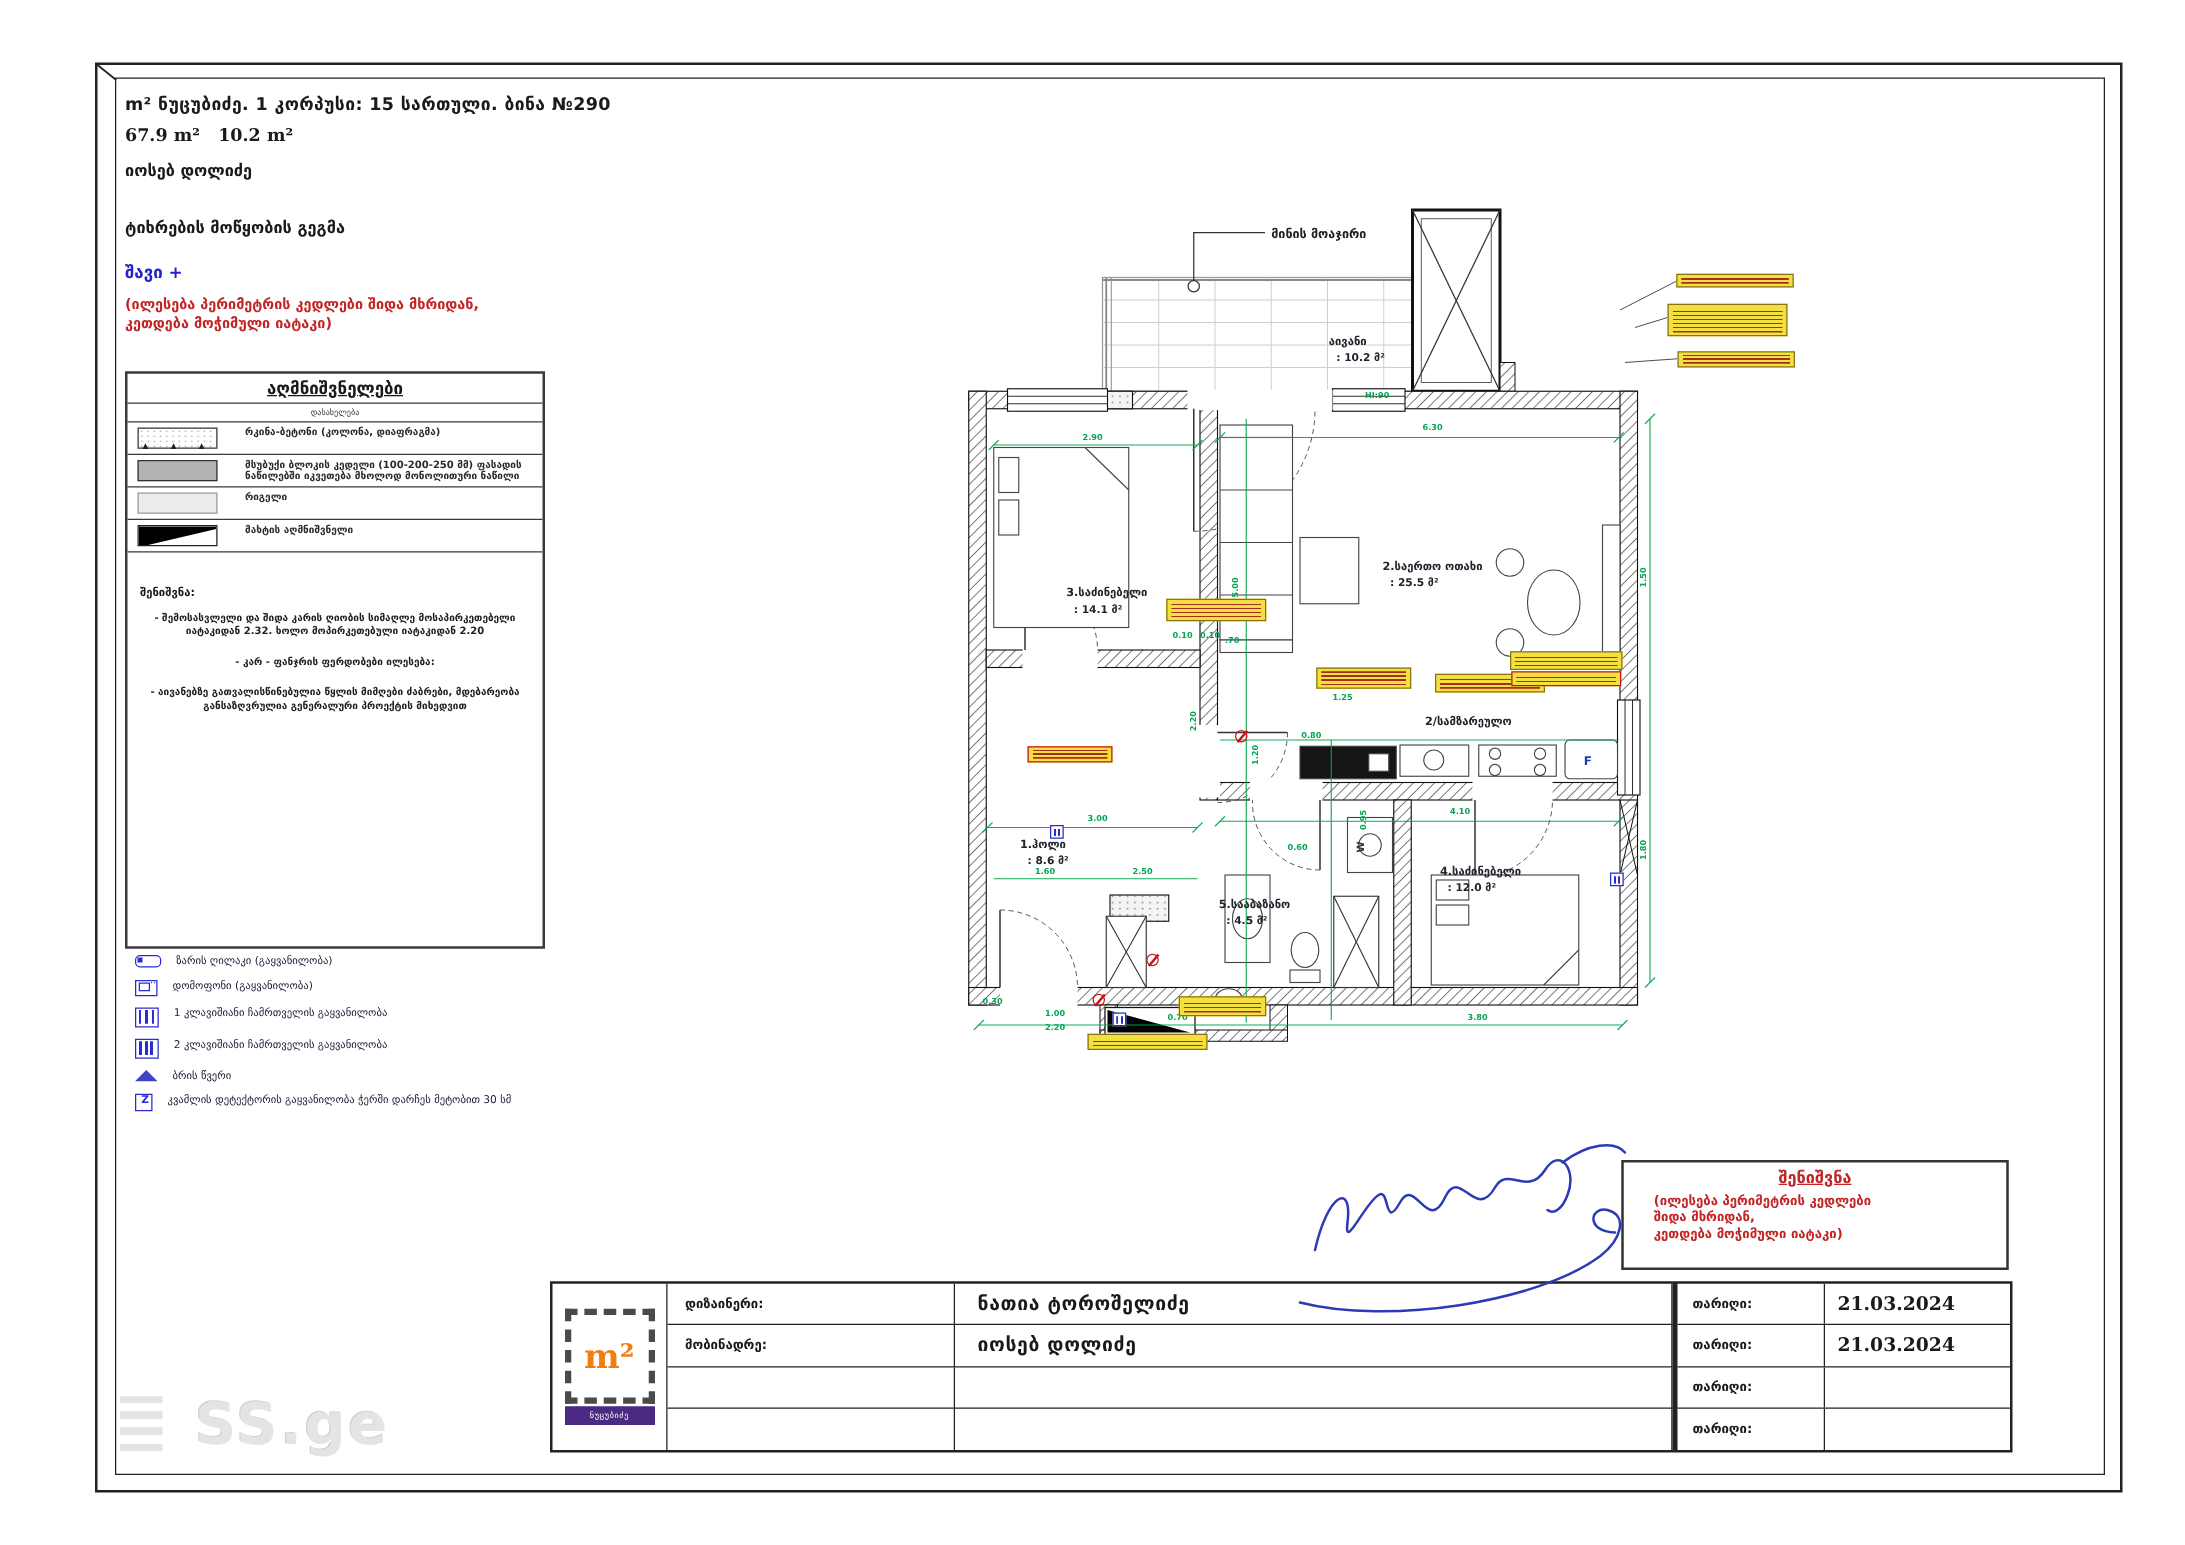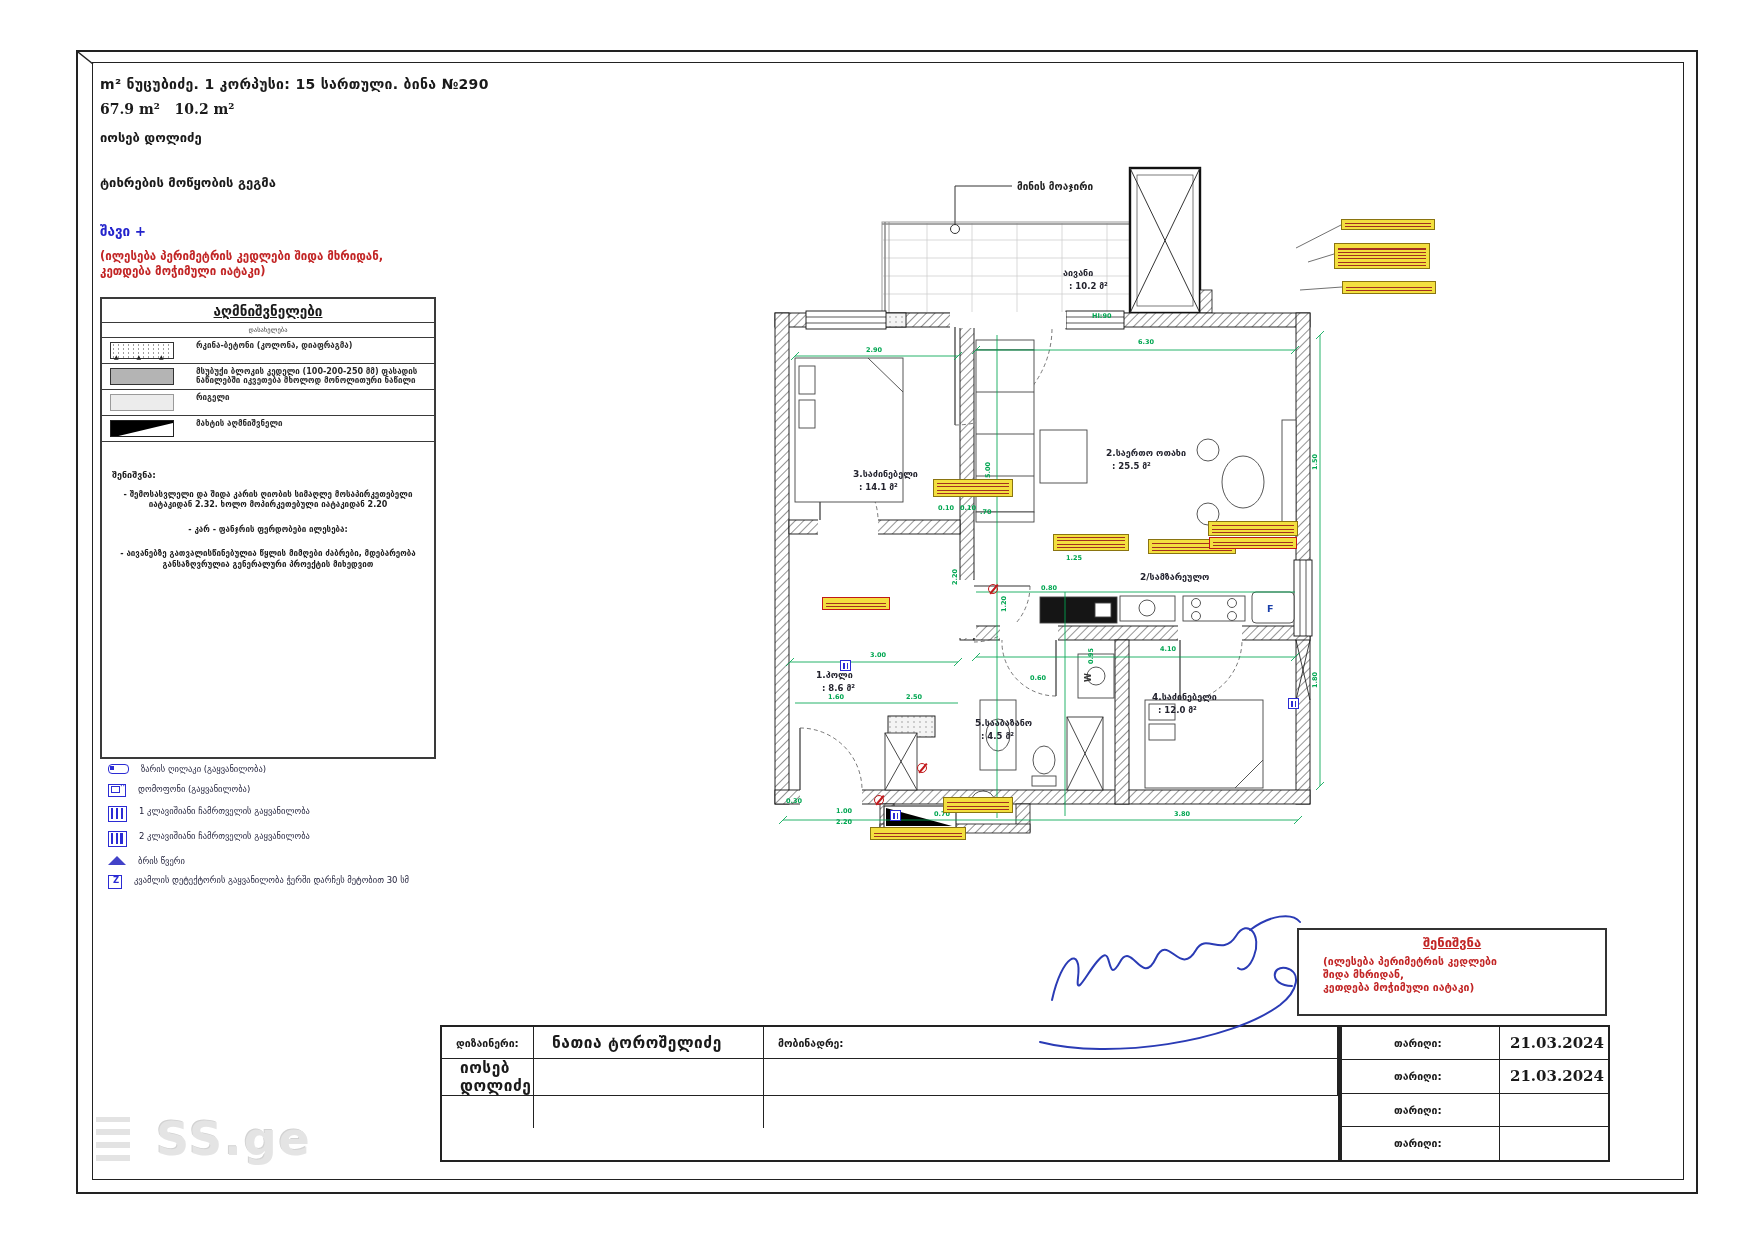--- a/index.html
+++ b/index.html
@@ -7,21 +7,21 @@
        font-family:"DejaVu Sans",sans-serif;color:#1a1a1a;}
   
   .frame-outer{position:absolute;left:76px;top:50px;width:1618px;height:1140px;border:2px solid #222;z-index:1;}
   .frame-inner{position:absolute;left:92px;top:62px;width:1590px;height:1116px;border:1px solid #222;z-index:1;}
   
   .hdr{position:absolute;left:100px;top:76px;z-index:4;}
   .hdr .l1{font-size:14px;font-weight:700;letter-spacing:.3px;}
   .hdr .l2{font-size:14px;font-weight:700;margin-top:9px;white-space:pre;font-family:"DejaVu Serif",serif;}
   .hdr .l3{font-size:13px;font-weight:700;margin-top:13px;}
   .hdr .l4{font-size:13px;font-weight:700;margin-top:30px;}
-  .hdr .l5{font-size:13.5px;font-weight:700;margin-top:33px;color:#2323cc;}
+  .hdr .l5{font-size:13.5px;font-weight:700;margin-top:20px;color:#2323cc;}
   .hdr .lred{font-size:11.5px;font-weight:700;margin-top:10px;color:#c22525;line-height:1.3;}
   
   .left-panel{position:absolute;left:100px;top:297px;width:332px;height:458px;border:2px solid #3a3a3a;background:#fff;z-index:4;}
   .lg-title{border-bottom:1px solid #3a3a3a;text-align:center;font-weight:700;font-size:13.5px;
             padding:4px 0 3px;text-decoration:underline;}
   .lg-sub{border-bottom:1px solid #3a3a3a;text-align:center;font-size:6.5px;color:#333;padding:3px 0;}
   .lrow{display:flex;align-items:flex-start;border-bottom:1px solid #3a3a3a;min-height:24px;gap:12px;}
   .lrow:last-child{border-bottom:1.5px solid #3a3a3a;}
   .licon-wrap{width:80px;flex:none;display:flex;justify-content:center;}
   .licon{width:62px;height:15px;border:1px solid #333;position:relative;background:#fff;flex:none;margin:4px 0;}
@@ -73,21 +73,21 @@
   
   .tb-main{position:absolute;left:440px;top:1025px;width:900px;height:137px;border:2px solid #222;z-index:6;
            display:grid;grid-template-columns:92px 230px 1fr;grid-template-rows:repeat(4,1fr);background:#fff;box-sizing:border-box;}
   .tb-main .logo-cell{grid-row:1/5;border-right:1.5px solid #222;display:flex;align-items:center;justify-content:center;}
   .tb-cell{border-bottom:1px solid #222;border-right:1px solid #222;display:flex;align-items:center;box-sizing:border-box;}
   .tb-cell.last{border-bottom:none;}
   .tb-label{font-size:10.5px;font-weight:700;padding-left:14px;}
   .tb-value{font-size:15.5px;font-weight:700;padding-left:18px;letter-spacing:.5px;}
   .tb-dates{position:absolute;left:1340px;top:1025px;width:270px;height:137px;border:2px solid #222;z-index:6;
             display:grid;grid-template-rows:repeat(4,1fr);background:#fff;box-sizing:border-box;}
-  .trow{display:grid;grid-template-columns:118px 1fr;border-bottom:1px solid #222;padding-left:40px;}
+  .trow{display:grid;grid-template-columns:118px 1fr;border-bottom:1px solid #222;}
   .trow:last-child{border-bottom:none;}
   .tcell{display:flex;align-items:center;box-sizing:border-box;}
   .tlabel{font-size:10.5px;font-weight:700;padding-left:12px;border-right:1px solid #222;height:100%;}
   .tdate{font-size:15px;font-weight:700;padding-left:10px;font-family:"DejaVu Serif",serif;}
   .m2logo{width:72px;}
   .m2frame{height:66px;border:5px dashed #4a4a4a;background:#fff;display:flex;align-items:center;justify-content:center;}
   .m2text{font-size:27px;font-weight:700;color:#f07f13;font-family:"DejaVu Serif",serif;line-height:1;}
   .m2band{height:15px;background:#4a2a82;color:#fff;font-size:6.5px;text-align:center;line-height:15px;letter-spacing:.5px;margin-top:2px;}
   
   #sig-svg{position:absolute;left:1030px;top:905px;width:300px;height:180px;z-index:8;}
@@ -444,20 +444,28 @@
 
 <svg id="sig-svg" viewBox="1030 905 300 180">
   <g fill="none" stroke="#2a3bb5" stroke-width="2" stroke-linecap="round">
     <path d="M1052,1000 C1062,955 1082,945 1078,978 C1075,1002 1092,962 1103,956 C1112,950 1107,985 1120,962 C1132,940 1142,988 1156,958 C1168,932 1180,978 1196,950 C1206,932 1222,958 1236,936 C1248,917 1262,936 1254,956 C1250,967 1243,972 1238,968"></path>
     <path d="M1040,1042 C1110,1060 1230,1042 1280,1005 C1298,991 1302,972 1286,968 C1272,965 1268,985 1292,986"></path>
     <path d="M1250,930 C1270,915 1292,912 1300,922"></path>
   </g>
 </svg>
 
 <div class="tb-main">
+  <div class="logo-cell">
+    <div class="m2logo">
+      <div class="m2frame">
+        <span class="m2text">m²</span>
+      </div>
+      <div class="m2band">ნუცუბიძე</div>
+    </div>
+  </div>
   <div class="tb-cell">
       <span class="tb-label">დიზაინერი:</span>
     </div>
   <div class="tb-cell">
       <span class="tb-value">ნათია ტოროშელიძე</span>
     </div>
   <div class="tb-cell">
       <span class="tb-label">მობინადრე:</span>
     </div>
   <div class="tb-cell">

